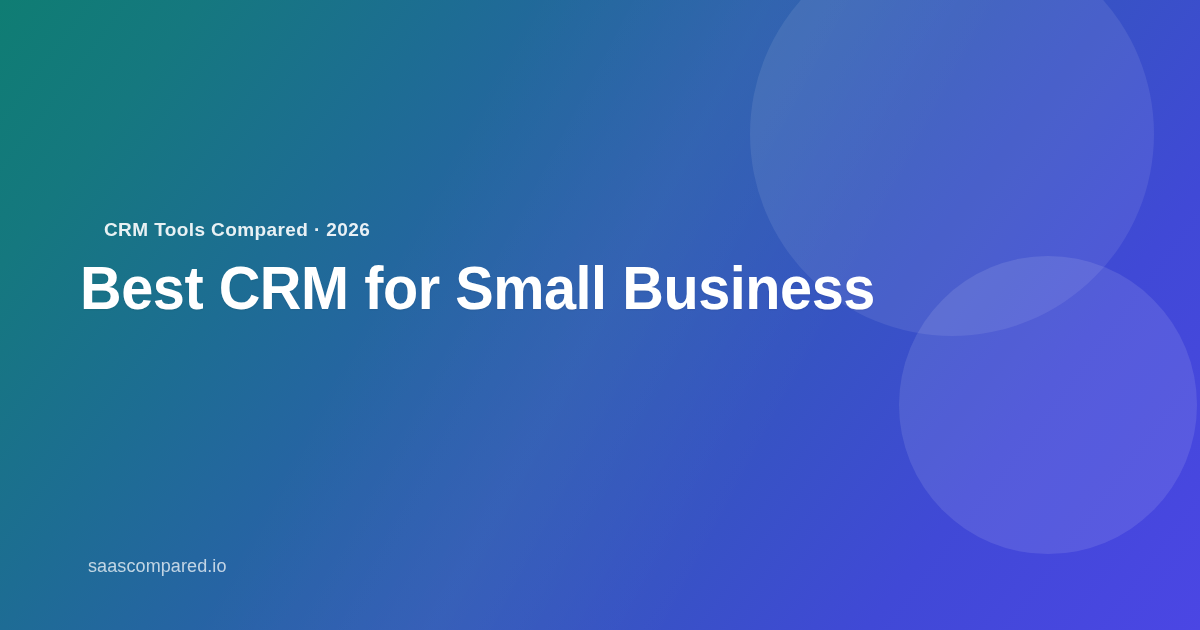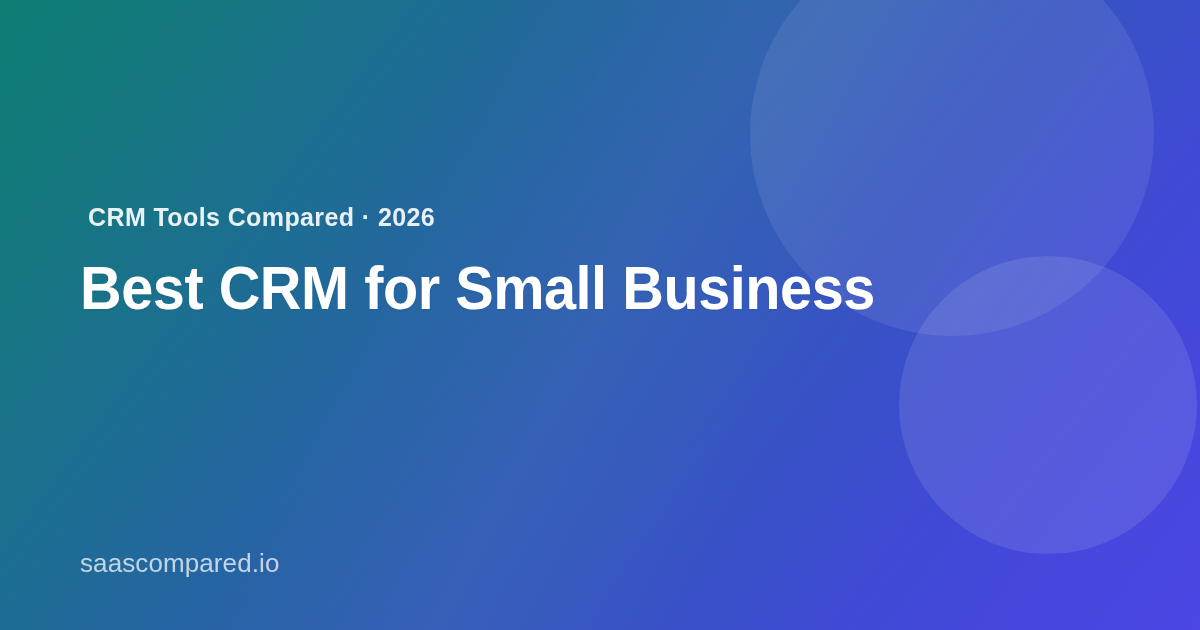--- a/index.html
+++ b/index.html
@@ -66,22 +66,22 @@
     left: 80px;
     top: 0;
     right: 80px;
     height: 100%;
   }
 
   .eyebrow {
     position: absolute;
     left: 8px;
     top: 203px;
-    margin: 0;
-    font-size: 25px;
+    margin: 16px;
+    font-size: 19px;
     font-weight: bold;
     letter-spacing: 0.4px;
     color: rgba(255,255,255,0.90);
     white-space: nowrap;
   }
 
   .headline {
     position: absolute;
     left: 0;
     top: 256px;
@@ -94,22 +94,22 @@
     transform: scaleX(0.93);
     transform-origin: left center;
     white-space: nowrap;
     text-shadow: 0 1px 2px rgba(0,0,0,0.07);
   }
 
   .footer {
     position: absolute;
     left: 0;
     top: 548px;
-    margin: 0;
-    font-size: 26px;
+    margin: 8px;
+    font-size: 18px;
     font-weight: normal;
     color: rgba(255,255,255,0.72);
     letter-spacing: 0.1px;
     white-space: nowrap;
   }
 </style>
 </head>
 <body>
 
 <div class="card">

